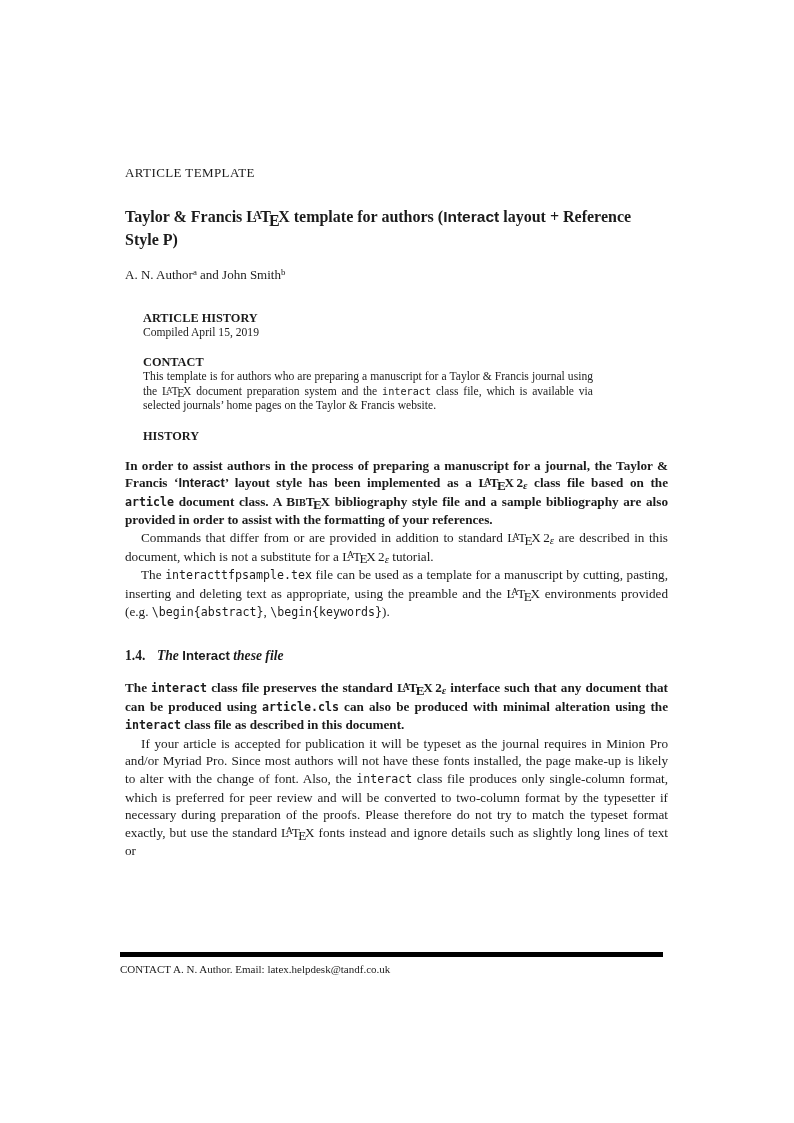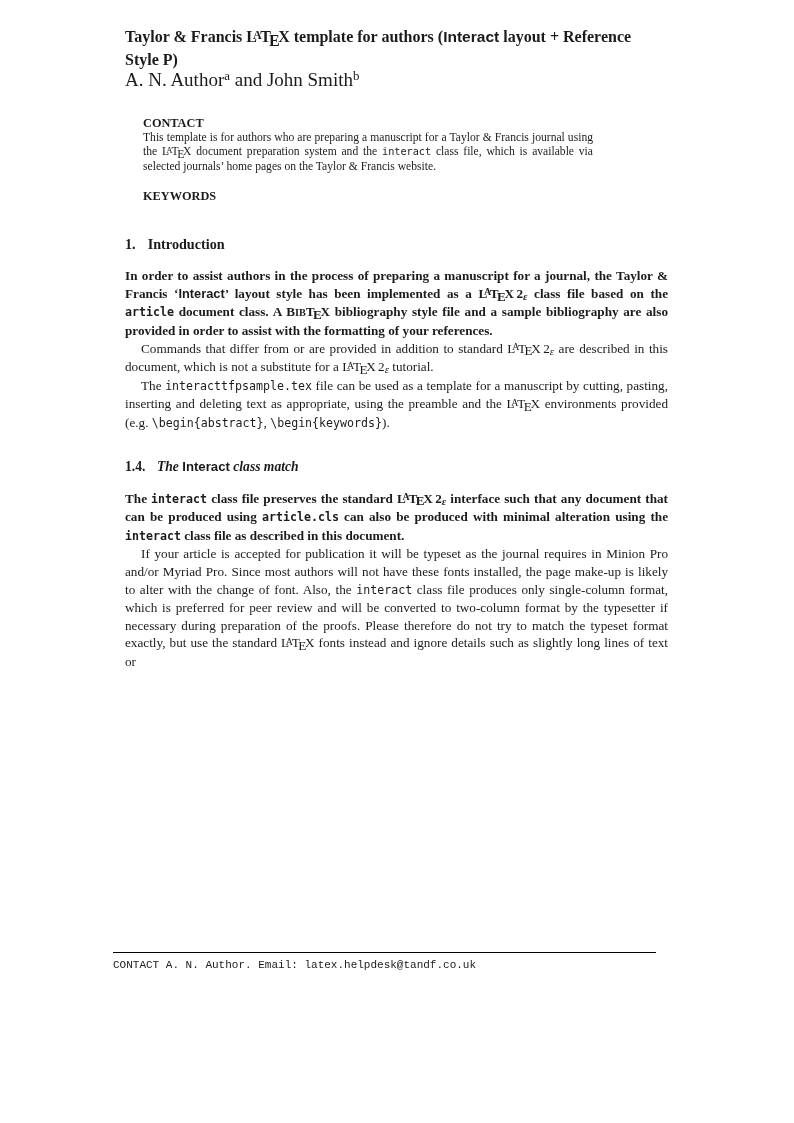--- a/index.html
+++ b/index.html
@@ -9,21 +9,21 @@
     -webkit-font-smoothing:antialiased;
   }
   .page { position:relative; width:794px; height:1123px; background:#fff; }
   .content { position:absolute; left:125px; top:0; width:543px; }
 
   .running-head { margin-top:165px; font-size:13px; line-height:15px; letter-spacing:0.4px; }
 
   .title {
     margin:26px 0 0 0; font-size:16px; font-weight:700; line-height:22px;
   }
-  .authors { font-size:19px; line-height:17px; }
+  .authors { margin-top:15px; font-size:13px; line-height:17px; }
   .affiliation { margin-top:11px; font-size:12.3px; line-height:15.5px; }
 
   .front-matter { margin-top:26px; padding-left:18px; width:450px; }
   .fm-block { margin-bottom:15px; }
   .fm-block:last-child { margin-bottom:0; }
   .fm-heading { font-size:12.3px; font-weight:700; line-height:14px; margin-bottom:1px; }
   .fm-body { font-size:11.6px; line-height:14.4px; text-align:justify; }
 
   .sec-heading { margin:32px 0 0 0; font-size:14.2px; font-weight:700; line-height:18px; }
   .sec-num { margin-right:0.85em; }
@@ -45,58 +45,59 @@
 
   
   .latex { white-space:nowrap; }
   .latex .lA { font-size:0.75em; position:relative; top:-0.24em; margin-left:-0.33em; margin-right:-0.12em; }
   .latex .lE { position:relative; top:0.22em; margin-left:-0.12em; margin-right:-0.1em; }
   .latex .l2 { margin-left:0.18em; }
   .latex .leps { font-size:0.82em; position:relative; top:0.18em; font-style:italic; }
   .bibtex .sc { font-size:0.78em; }
 
   .footnote {
-    position:absolute; left:113px; top:952px; width:543px;
-    border-top:1px solid #000000;
-    font-family:Liberation Mono, monospace;
+    position:absolute; left:120px; top:952px; width:543px;
+    border-top:5px solid #000000;
   }
   .footnote-text { margin-top:6px; font-size:11px; line-height:13px; }
 </style>
 </head>
 <body>
 
 <div class="page">
   <div class="content">
 
+    <div class="running-head">ARTICLE TEMPLATE</div>
 
     <h1 class="title"><span>Taylor &amp; Francis </span><span class="latex">L<span class="lA">A</span>T<span class="lE">E</span>X</span><span> template for authors (</span><span class="seg-sansbold">Interact</span><span> layout + Reference Style P)</span></h1>
 
     <div class="authors"><span>A. N. Author</span><span class="seg-sup">a</span><span> and John Smith</span><span class="seg-sup">b</span></div>
 
 
     <div class="front-matter">
       <div class="fm-block">
+        <div class="fm-heading">ARTICLE HISTORY</div>
+        <div class="fm-body"><span>Compiled April 15, 2019</span></div>
+      </div>
+      <div class="fm-block">
         <div class="fm-heading">CONTACT</div>
         <div class="fm-body"><span>This template is for authors who are preparing a manuscript for a Taylor &amp; Francis journal using the </span><span class="latex">L<span class="lA">A</span>T<span class="lE">E</span>X</span><span> document preparation system and the </span><span class="seg-tt">interact</span><span> class file, which is available via selected journals’ home pages on the Taylor &amp; Francis website.</span></div>
       </div>
       <div class="fm-block">
-        <div class="fm-heading">KEYWORDS</div>
+        <div class="fm-heading">HISTORY</div>
       </div>
     </div>
 
-    <h2 class="sec-heading">
-      <span class="sec-num">1.</span><span class="sec-title"><span>Introduction</span></span>
-    </h2>
 
     <p class="para first"><span>In order to assist authors in the process of preparing a manuscript for a journal, the Taylor &amp; Francis ‘</span><span class="seg-sans">Interact</span><span>’ layout style has been implemented as a </span><span class="latex">L<span class="lA">A</span>T<span class="lE">E</span>X<span class="l2">2</span><span class="leps">ε</span></span><span> class file based on the </span><span class="seg-tt">article</span><span> document class. A </span><span class="bibtex latex">B<span class="sc">IB</span>T<span class="lE">E</span>X</span><span> bibliography style file and a sample bibliography are also provided in order to assist with the formatting of your references.</span></p>
     <p class="para"><span>Commands that differ from or are provided in addition to standard </span><span class="latex">L<span class="lA">A</span>T<span class="lE">E</span>X<span class="l2">2</span><span class="leps">ε</span></span><span> are described in this document, which is </span><span class="seg-it">not</span><span> a substitute for a </span><span class="latex">L<span class="lA">A</span>T<span class="lE">E</span>X<span class="l2">2</span><span class="leps">ε</span></span><span> tutorial.</span></p>
     <p class="para"><span>The </span><span class="seg-tt">interacttfpsample.tex</span><span> file can be used as a template for a manuscript by cutting, pasting, inserting and deleting text as appropriate, using the preamble and the </span><span class="latex">L<span class="lA">A</span>T<span class="lE">E</span>X</span><span> environments provided (e.g. </span><span class="seg-tt">\begin{abstract}</span><span>, </span><span class="seg-tt">\begin{keywords}</span><span>).</span></p>
 
     <h3 class="subsec-heading">
-      <span class="sec-num">1.4.</span><span class="subsec-title"><span class="seg-bi">The </span><span class="seg-sansbold">Interact</span><span class="seg-bi"> class match</span></span>
+      <span class="sec-num">1.4.</span><span class="subsec-title"><span class="seg-bi">The </span><span class="seg-sansbold">Interact</span><span class="seg-bi"> these file</span></span>
     </h3>
 
     <p class="para first"><span>The </span><span class="seg-tt">interact</span><span> class file preserves the standard </span><span class="latex">L<span class="lA">A</span>T<span class="lE">E</span>X<span class="l2">2</span><span class="leps">ε</span></span><span> interface such that any document that can be produced using </span><span class="seg-tt">article.cls</span><span> can also be produced with minimal alteration using the </span><span class="seg-tt">interact</span><span> class file as described in this document.</span></p>
     <p class="para"><span>If your article is accepted for publication it will be typeset as the journal requires in Minion Pro and/or Myriad Pro. Since most authors will not have these fonts installed, the page make-up is likely to alter with the change of font. Also, the </span><span class="seg-tt">interact</span><span> class file produces only single-column format, which is preferred for peer review and will be converted to two-column format by the typesetter if necessary during preparation of the proofs. Please therefore do not try to match the typeset format exactly, but use the standard </span><span class="latex">L<span class="lA">A</span>T<span class="lE">E</span>X</span><span> fonts instead and ignore details such as slightly long lines of text or</span></p>
 
   </div>
 
   <div class="footnote">
     <div class="footnote-text">CONTACT A. N. Author. Email: latex.helpdesk@tandf.co.uk</div>
   </div>

